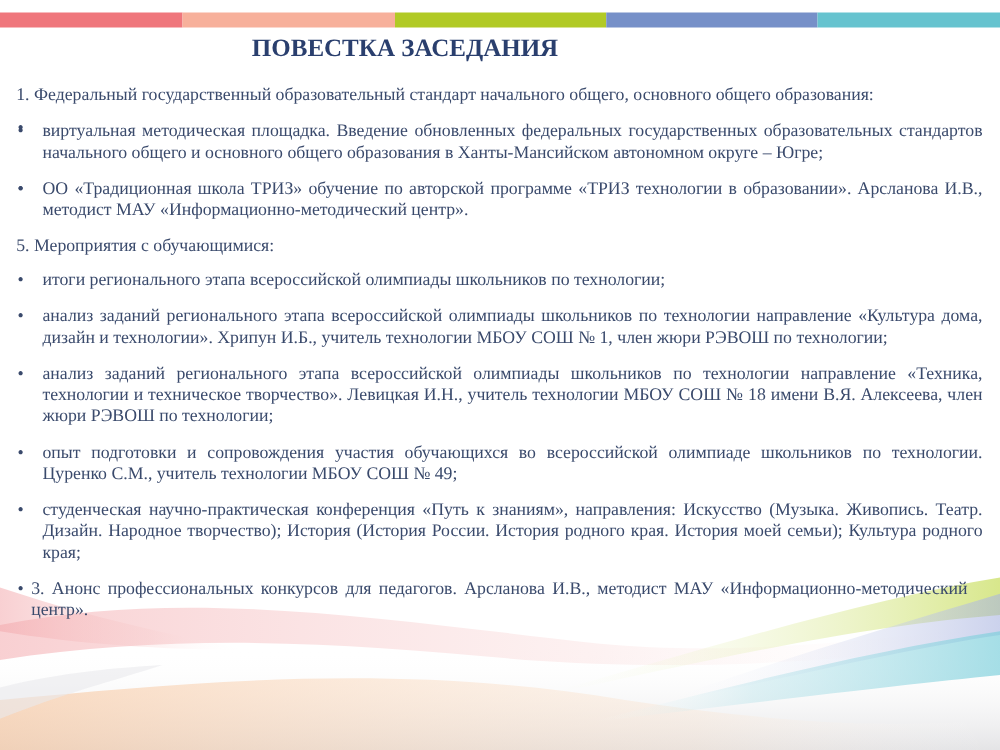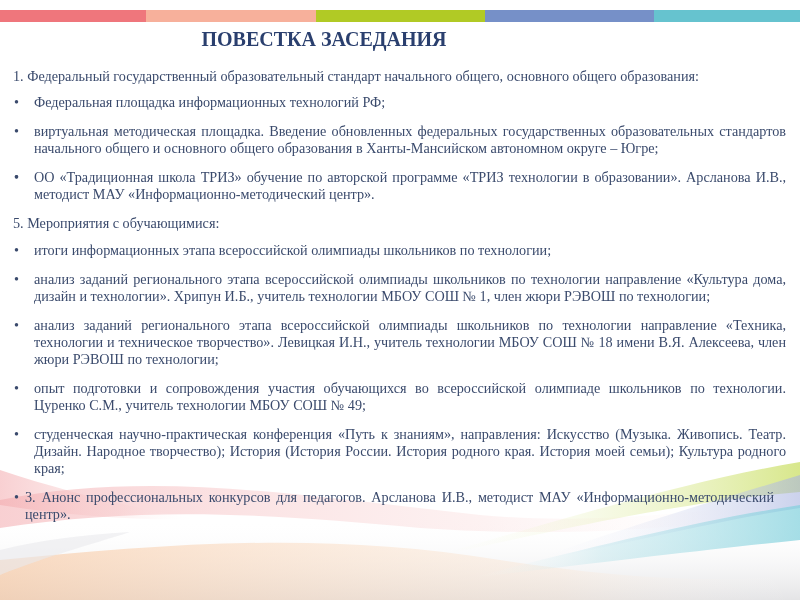--- a/index.html
+++ b/index.html
@@ -126,39 +126,38 @@
 </div>
 
 <div class="title" style="color: rgb(42, 63, 110);">ПОВЕСТКА ЗАСЕДАНИЯ</div>
 
 <div class="content" style="color: rgb(58, 74, 108);">
 
   <p class="p-head">1. Федеральный государственный образовательный стандарт начального общего, основного общего образования:</p>
 
   <div class="p-bullet">
     <span class="bullet">•</span>
-    <span>Федеральная площадка информационных технологий РФ;</span>
   </div>
   <div class="p-bullet">
     <span class="bullet">•</span>
     <span>виртуальная методическая площадка. Введение обновленных федеральных государственных образовательных стандартов начального общего и основного общего образования в Ханты-Мансийском автономном округе – Югре;</span>
   </div>
   <div class="p-bullet">
     <span class="bullet">•</span>
   </div>
   <div class="p-bullet" style="margin-bottom:8px">
     <span class="bullet">•</span>
     <span>ОО «Традиционная школа ТРИЗ» обучение по авторской программе «ТРИЗ технологии в образовании». Арсланова И.В., методист МАУ «Информационно-методический центр».</span>
   </div>
 
   <p class="p-head" style="margin-bottom:10px">5. Мероприятия с обучающимися:</p>
 
   <div class="p-bullet">
     <span class="bullet">•</span>
-    <span>итоги информационных этапа всероссийской олимпиады школьников по технологии;</span>
+    <span>итоги регионального этапа всероссийской олимпиады школьников по технологии;</span>
   </div>
   <div class="p-bullet">
     <span class="bullet">•</span>
     <span>анализ заданий регионального этапа всероссийской олимпиады школьников по технологии направление «Культура дома, дизайн и технологии». Хрипун И.Б., учитель технологии МБОУ СОШ № 1, член жюри РЭВОШ по технологии;</span>
   </div>
   <div class="p-bullet">
     <span class="bullet">•</span>
     <span>анализ заданий регионального этапа всероссийской олимпиады школьников по технологии направление «Техника, технологии и техническое творчество». Левицкая И.Н., учитель технологии МБОУ СОШ № 18 имени В.Я. Алексеева, член жюри РЭВОШ по технологии;</span>
   </div>
   <div class="p-bullet">

